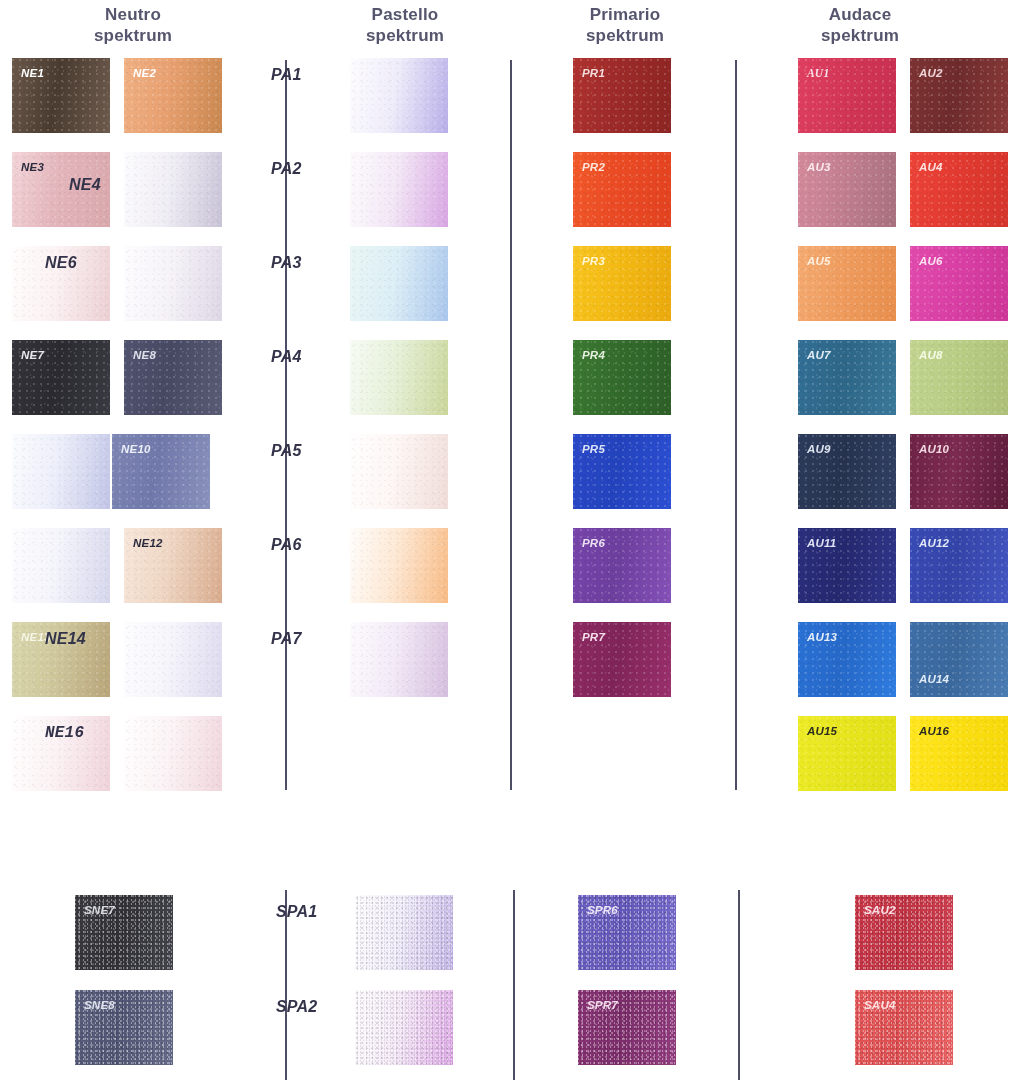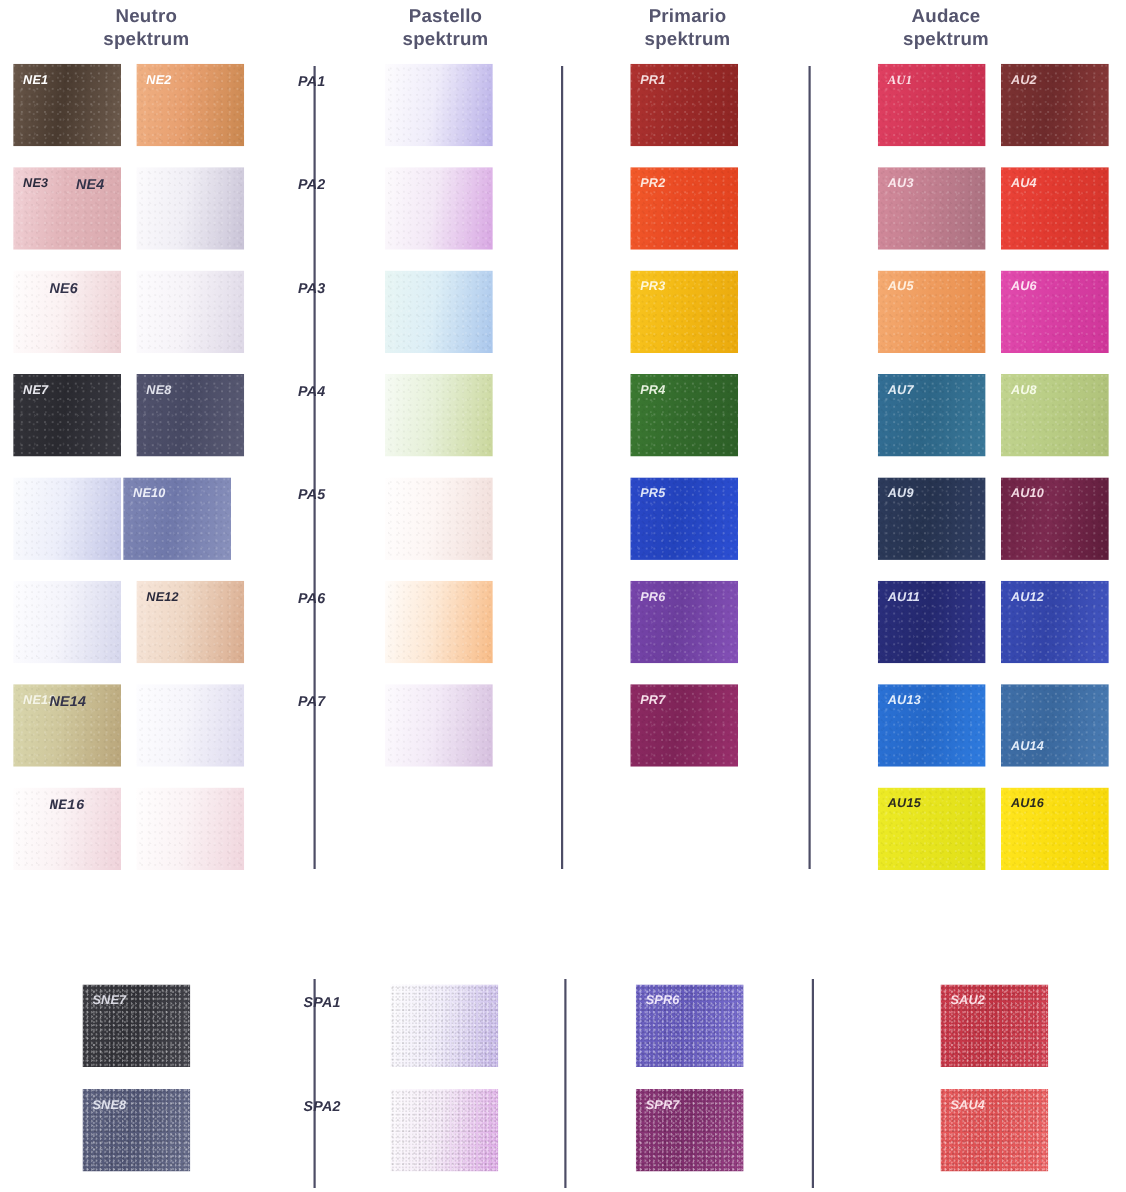--- a/index.html
+++ b/index.html
@@ -66,21 +66,21 @@
     font-size:11.5px;
     letter-spacing:.2px;
     white-space:nowrap;
     z-index:3;
   }
   
   .outlabel{
     position:absolute;
     font-style:italic;
     font-weight:bold;
-    font-size:13px;
+    font-size:16px;
     letter-spacing:.2px;
     color:#33334a;
     white-space:nowrap;
     z-index:3;
   }
 
   
   .caption{
     position:absolute;
     left:0;right:0;
@@ -132,21 +132,21 @@
       </div>
       <div class="swatch" style="left: 12px; top: 152px;">
         <div class="fill" style="background: linear-gradient(100deg, rgb(242, 211, 216) 0%, rgb(227, 182, 187) 45%, rgb(217, 168, 173) 100%);"></div>
         <div class="grain"></div>
         <span class="code" style="color: rgb(43, 43, 61);">NE3</span>
       </div>
       <div class="swatch" style="left: 124px; top: 152px;">
         <div class="fill" style="background: linear-gradient(100deg, rgb(252, 251, 253) 0%, rgb(240, 238, 245) 45%, rgb(200, 194, 214) 100%);"></div>
         <div class="grain"></div>
       </div>
-      <span class="outlabel" style="left: 45px; top: 160px; color: rgb(51, 51, 74); padding-left: 24px;">NE4</span>
+      <span class="outlabel" style="left: 45px; top: 176px; color: rgb(51, 51, 74); padding-left: 24px;">NE4</span>
       <div class="swatch" style="left: 12px; top: 246px;">
         <div class="fill" style="background: linear-gradient(100deg, rgb(255, 253, 253) 0%, rgb(251, 241, 242) 45%, rgb(236, 207, 211) 100%);"></div>
         <div class="grain"></div>
       </div>
       <div class="swatch" style="left: 124px; top: 246px;">
         <div class="fill" style="background: linear-gradient(100deg, rgb(253, 252, 254) 0%, rgb(246, 243, 248) 45%, rgb(221, 215, 230) 100%);"></div>
         <div class="grain"></div>
       </div>
       <span class="outlabel" style="left: 45px; top: 254px; color: rgb(51, 51, 74);">NE6</span>
       <div class="swatch" style="left: 12px; top: 340px;">

